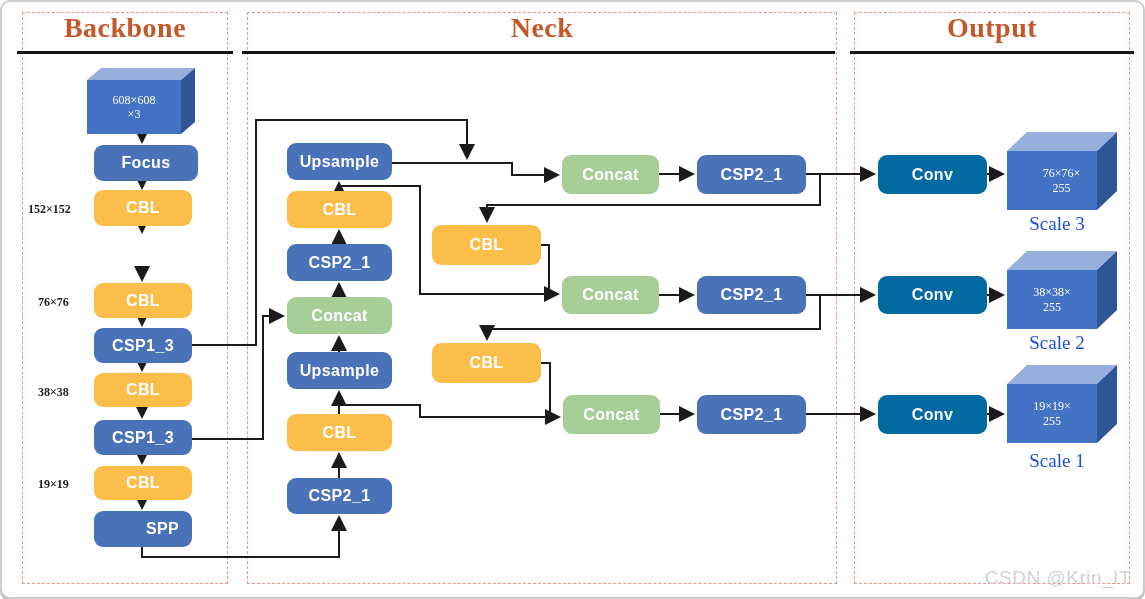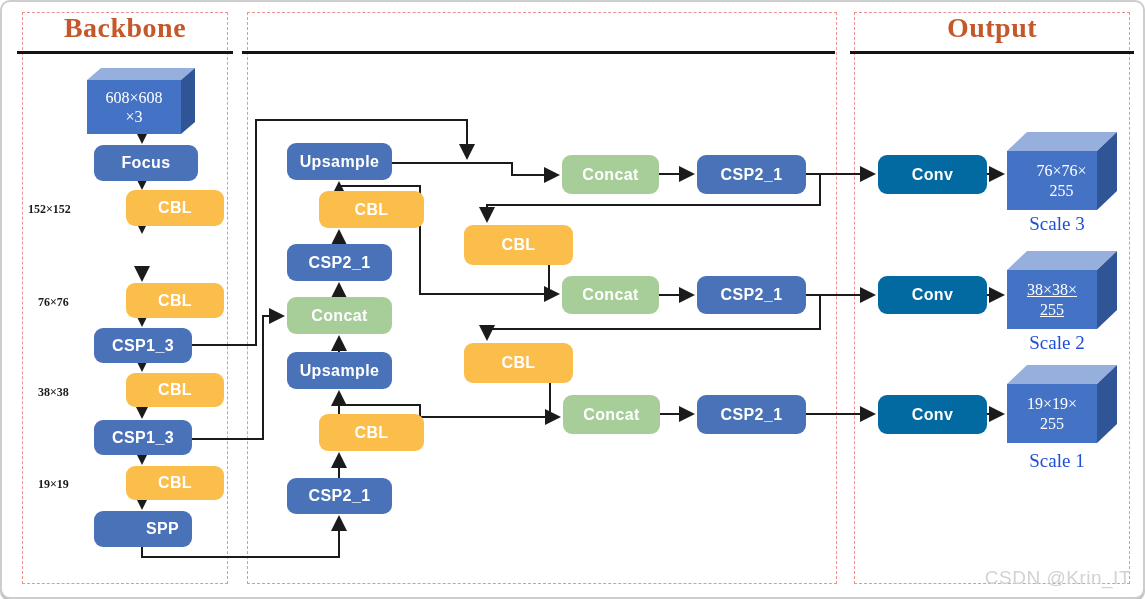--- a/index.html
+++ b/index.html
@@ -15,33 +15,33 @@
     font-family:"Liberation Serif", serif; font-weight:700; font-size:28px;
     color:#C4582A; letter-spacing:0.5px;
   }
   .rule{position:absolute; height:3px; background:#141414;}
   .node{
     position:absolute; display:flex; align-items:center; justify-content:center;
     color:#ffffff; font-weight:700; font-size:16px; border-radius:9px;
     letter-spacing:0.4px; box-sizing:border-box;
   }
   .blue{background:#4A72B8;}
-  .yellow{background:#FBBE4B;margin-left:32px;}
+  .yellow{background:#FBBE4B;}
   .green{background:#A7CE99;}
   .orange{background:#0369a1;}
   .dim{
     position:absolute; font-family:"Liberation Serif", serif; font-weight:700;
     font-size:12px; color:#1b1b1b;
   }
   .cube{position:absolute;}
   .cube svg{position:absolute; left:0; top:0;}
   .cube-label{
     position:absolute; display:flex; flex-direction:column; align-items:center;
     justify-content:center; color:#ffffff; font-family:"Liberation Serif", serif;
-    font-size:16px; line-height:1.2; text-align:center;
+    font-size:12px; line-height:1.2; text-align:center;
   }
   .scale{
     position:absolute; width:110px; text-align:center; color:#1d4ed8;
     font-family:"Liberation Serif", serif; font-size:19px;
   }
   #wires{position:absolute; left:0; top:0;}
   .wm{
     position:absolute; right:12px; bottom:8px; color:#d2d2d2; font-size:19px;
     letter-spacing:0.5px;
   }
@@ -49,20 +49,21 @@
 </head>
 <body>
 
 <div id="canvas">
 
   <div class="col" style="left:20px; width:206px;"></div>
   <div class="col" style="left:245px; width:590px;"></div>
   <div class="col" style="left:852px; width:276px;"></div>
 
   <div class="col-title" style="left:20px; right:auto; width:206px;">Backbone</div>
+  <div class="col-title" style="left:245px; right:auto; width:590px;">Neck</div>
   <div class="col-title" style="left:852px; right:auto; width:276px;">Output</div>
 
   <div class="rule" style="left:15px; top:49px; width:216px;"></div>
   <div class="rule" style="left:240px; top:49px; width:593px;"></div>
   <div class="rule" style="left:848px; top:49px; width:284px;"></div>
 
   <svg id="wires" width="1145" height="599">
     <defs>
       <marker id="ah" markerWidth="8" markerHeight="8" refX="7" refY="4" orient="auto">
         <path d="M0,0 L8,4 L0,8 z" fill="#1b1b1b"></path>
@@ -177,21 +178,21 @@
     </div>
   </div>
   <div class="scale" style="left:1000px; top:211px;">Scale 3</div>
 
   <div class="cube" style="left:1005px; top:249px; width:110px; height:78px;">
     <svg width="110" height="78">
       <polygon points="0,19 20,0 110,0 90,19" fill="#97AFDD"></polygon>
       <polygon points="90,19 110,0 110,59 90,78" fill="#2F5597"></polygon>
       <rect x="0" y="19" width="90" height="59" fill="#4472C4"></rect>
     </svg>
-    <div class="cube-label" style="left:0; top:19px; width:90px; height:59px;text-decoration:underline;">
+    <div class="cube-label" style="left:0; top:19px; width:90px; height:59px;">
       <span>38×38×</span>
       <span>255</span>
     </div>
   </div>
   <div class="scale" style="left:1000px; top:330px;">Scale 2</div>
 
   <div class="cube" style="left:1005px; top:363px; width:130px; height:78px;">
     <svg width="110" height="78">
       <polygon points="0,19 20,0 110,0 90,19" fill="#97AFDD"></polygon>
       <polygon points="90,19 110,0 110,59 90,78" fill="#2F5597"></polygon>

